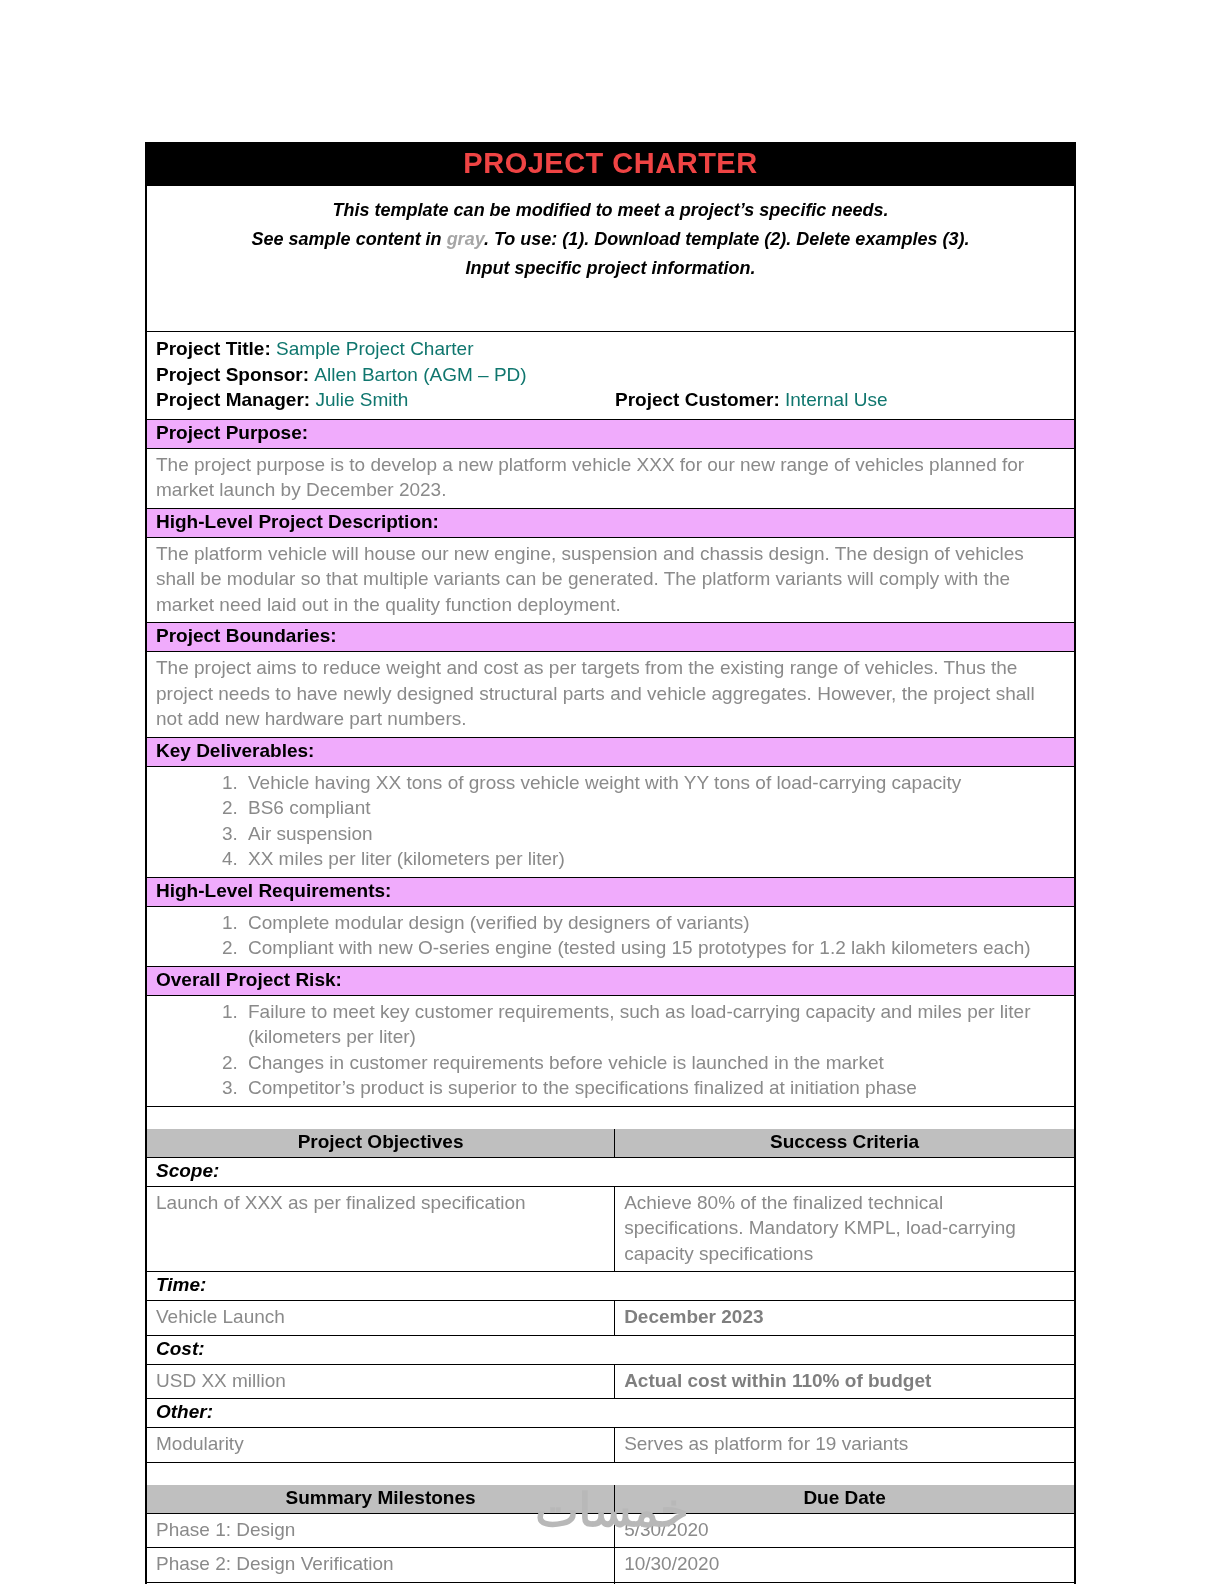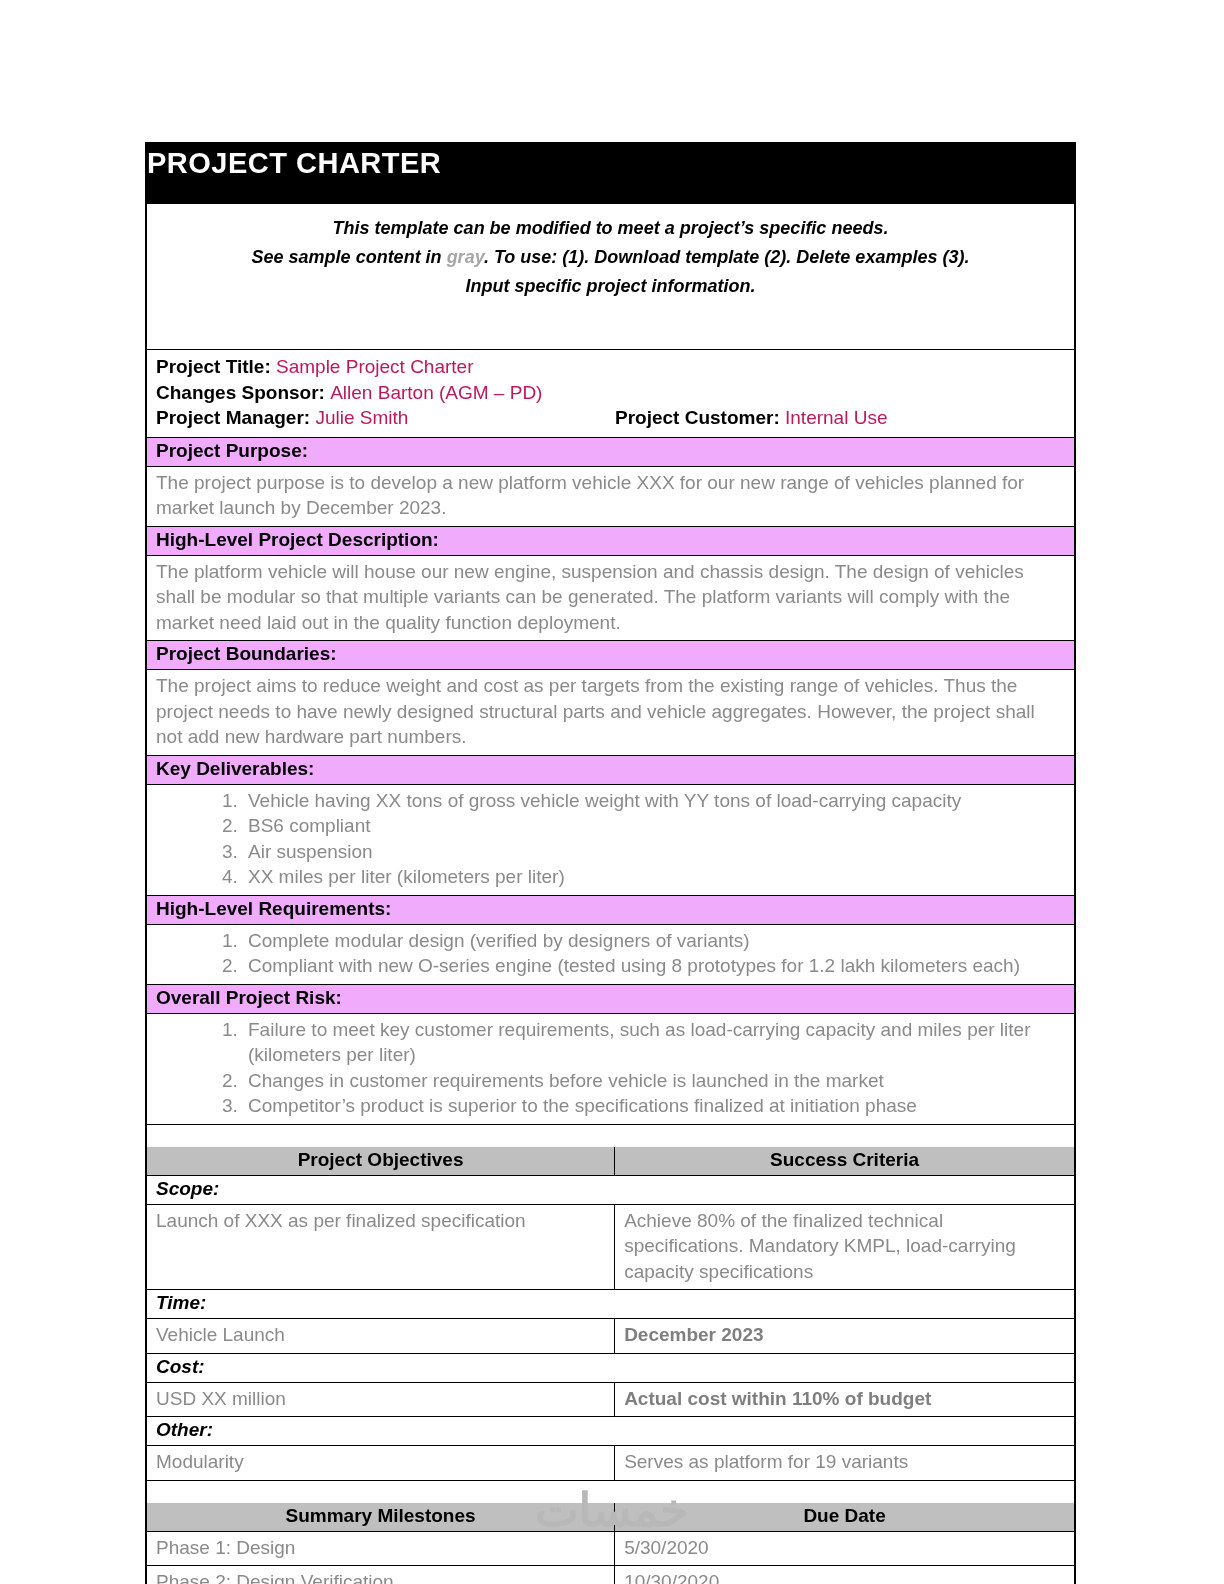--- a/index.html
+++ b/index.html
@@ -12,39 +12,39 @@
   }
   .charter {
     position:absolute; left:145px; top:142px; width:931px;
     border:2px solid #000;
     font-size:19px;
     background:#fff;
   }
   .charter > :not(:first-child) { border-top:1px solid #000; }
 
   .title-bar {
-    background:#000; color:#ffffff;
-    font-weight:bold;
+    background:#000; color:#ef4444;
+    text-align:center; font-weight:bold;
     font-size:29px; letter-spacing:0.5px;
-    padding:3px 0 23px;
+    padding:3px 0 5px;
   }
   .instructions {
     text-align:center; font-weight:bold; font-style:italic;
     font-size:18px; line-height:29px;
     padding:10px 30px 48px;
     color:#000;
   }
   .gray-word { color:#a6a6a6; }
 
   .info-block { padding:4px 9px 6px; line-height:25.5px; }
   .info-line { display:flex; }
   .info-left { width:50.5%; }
   .info-right { width:49.5%; }
   .lbl { color:#000; font-weight:bold; }
-  .val { color:#be185d; }
+  .val { color:#0f766e; }
 
   .section-header {
     background:#f0abfc; font-weight:bold;
     padding:2px 9px 4px; color:#000;
   }
   .body-cell {
     color:#8a8a8a; padding:3px 9px 5px; line-height:25.5px;
   }
   .list-cell { padding:3px 16px 5px; }
   .list-cell ol {
@@ -89,21 +89,21 @@
     <p><span>See sample content in </span><span class="gray-word">gray</span><span>. To use: (1). Download template (2). Delete examples (3).</span></p>
     <p>Input specific project information.</p>
   </div>
 
   <div class="info-block">
     <div class="info-line">
       <span class="lbl">Project Title:</span>&nbsp;<span class="val">Sample Project Charter</span>
     </div>
     <div class="info-line">
       <div class="info-left">
-        <span class="lbl">Changes Sponsor:</span>&nbsp;<span class="val">Allen Barton (AGM – PD)</span>
+        <span class="lbl">Project Sponsor:</span>&nbsp;<span class="val">Allen Barton (AGM – PD)</span>
       </div>
     </div>
     <div class="info-line">
       <div class="info-left">
         <span class="lbl">Project Manager:</span>&nbsp;<span class="val">Julie Smith</span>
       </div>
       <div class="info-right">
         <span class="lbl">Project Customer:</span>&nbsp;<span class="val">Internal Use</span>
       </div>
     </div>
@@ -125,21 +125,21 @@
       <li>BS6 compliant</li>
       <li>Air suspension</li>
       <li>XX miles per liter (kilometers per liter)</li>
     </ol>
   </div>
 
   <div class="section-header">High-Level Requirements:</div>
   <div class="list-cell">
     <ol>
       <li>Complete modular design (verified by designers of variants)</li>
-      <li>Compliant with new O-series engine (tested using 8 prototypes for 1.2 lakh kilometers each)</li>
+      <li>Compliant with new O-series engine (tested using 15 prototypes for 1.2 lakh kilometers each)</li>
     </ol>
   </div>
 
   <div class="section-header">Overall Project Risk:</div>
   <div class="list-cell">
     <ol>
       <li>Failure to meet key customer requirements, such as load-carrying capacity and miles per liter (kilometers per liter)</li>
       <li>Changes in customer requirements before vehicle is launched in the market</li>
       <li>Competitor’s product is superior to the specifications finalized at initiation phase</li>
     </ol>

